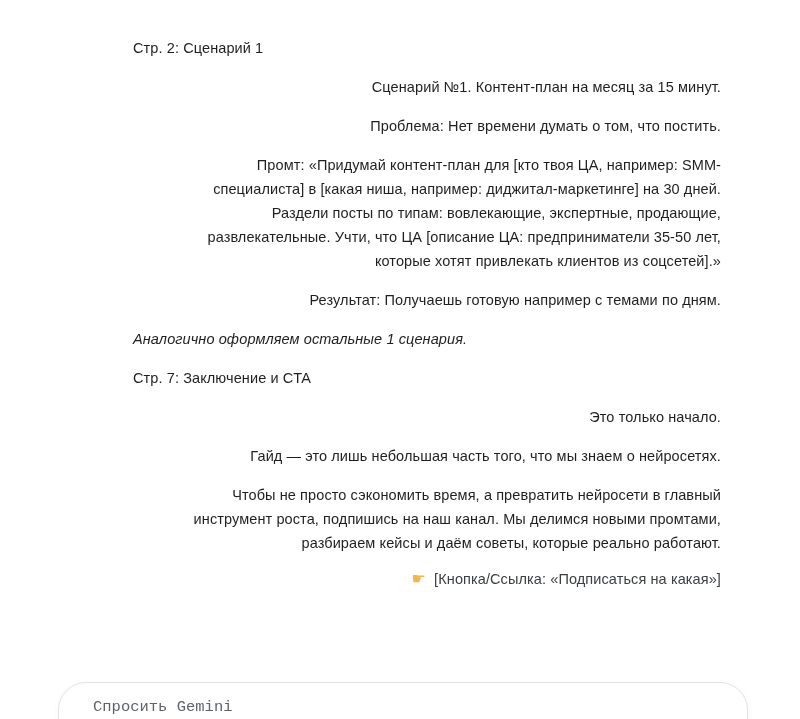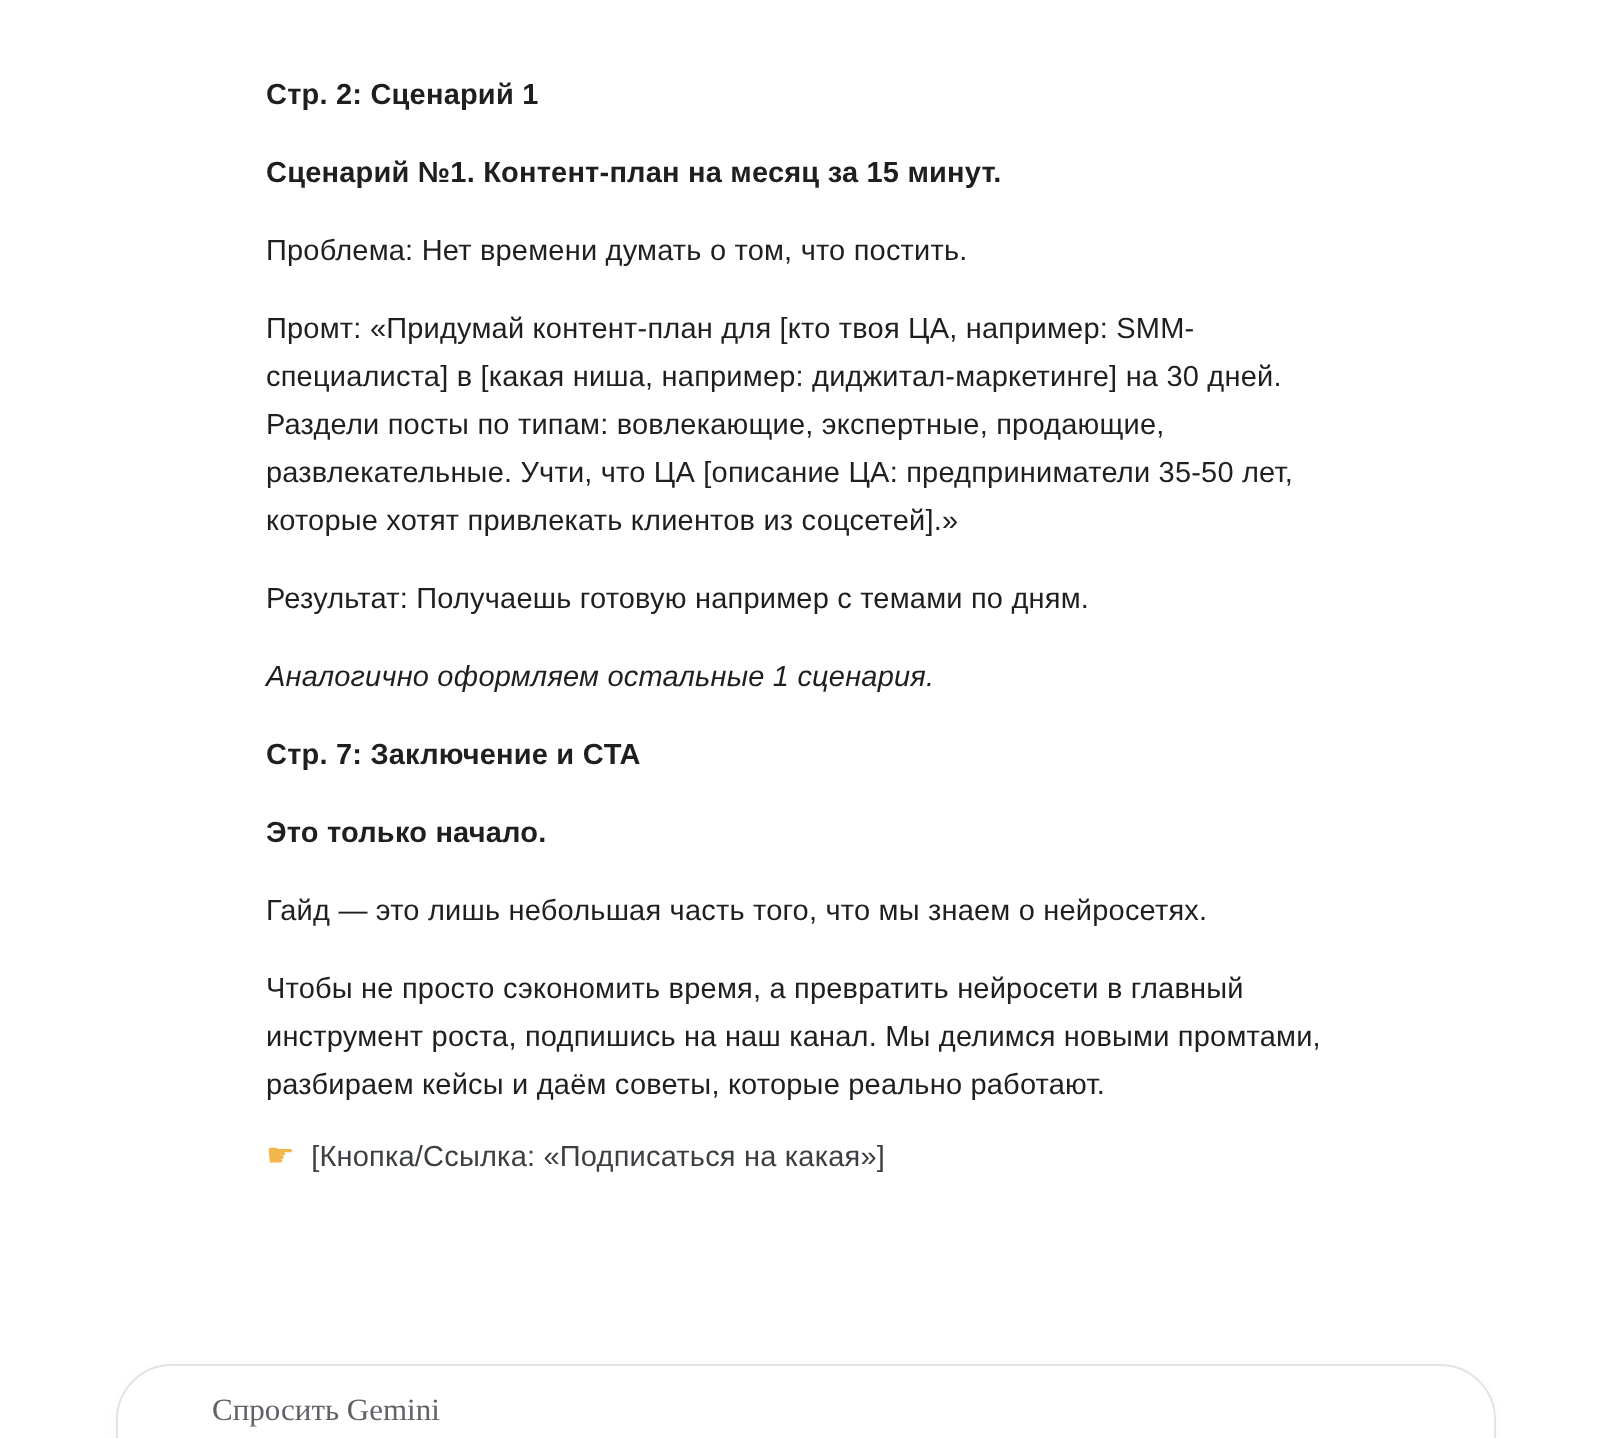--- a/index.html
+++ b/index.html
@@ -20,23 +20,25 @@
     font-size: 14.5px;
     line-height: 24px;
     color: #1f1f1f;
     letter-spacing: 0.1px;
   }
   .doc p {
     margin: 0 0 15px 0;
     padding: 0;
   }
   .doc p.ind {
+    margin-left: 38px;
     width: 550px;
+    text-align: right;
   }
-  .h { font-weight: 700; }
+  .h { font-weight: 400; }
   b  { font-weight: 400; }
   .italic { font-style: italic; }
   .mb12 { margin-bottom: 12px !important; }
   .mb10 { margin-bottom: 10px !important; }
   .pointer {
     color: #f2b64a;
     font-size: 16px;
     margin-right: 4px;
   }
   .cta-line { color: #3c4043; }
@@ -52,25 +54,24 @@
     border-radius: 28px;
     box-shadow: 0 2px 8px rgba(0,0,0,0.03);
     padding: 14px 34px;
     z-index: 5;
   }
   .ask-bar input {
     width: 100%;
     border: none;
     outline: none;
     background: transparent;
-    font-family: Liberation Serif, serif;
+    font-family: Liberation Mono, monospace;
     font-size: 15.5px;
     color: #1f1f1f;
     padding: 0;
-    margin-left: 13px;
   }
   .ask-bar input::placeholder {
     color: #5f6368;
     opacity: 1;
   }
 </style>
 </head>
 <body>
 
 <div class="doc">

